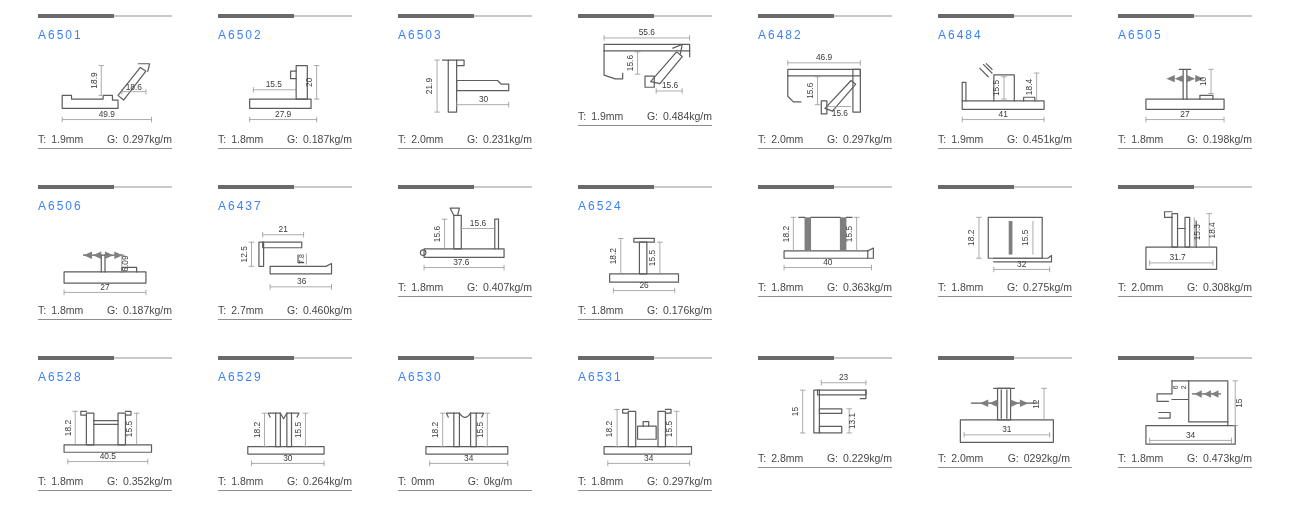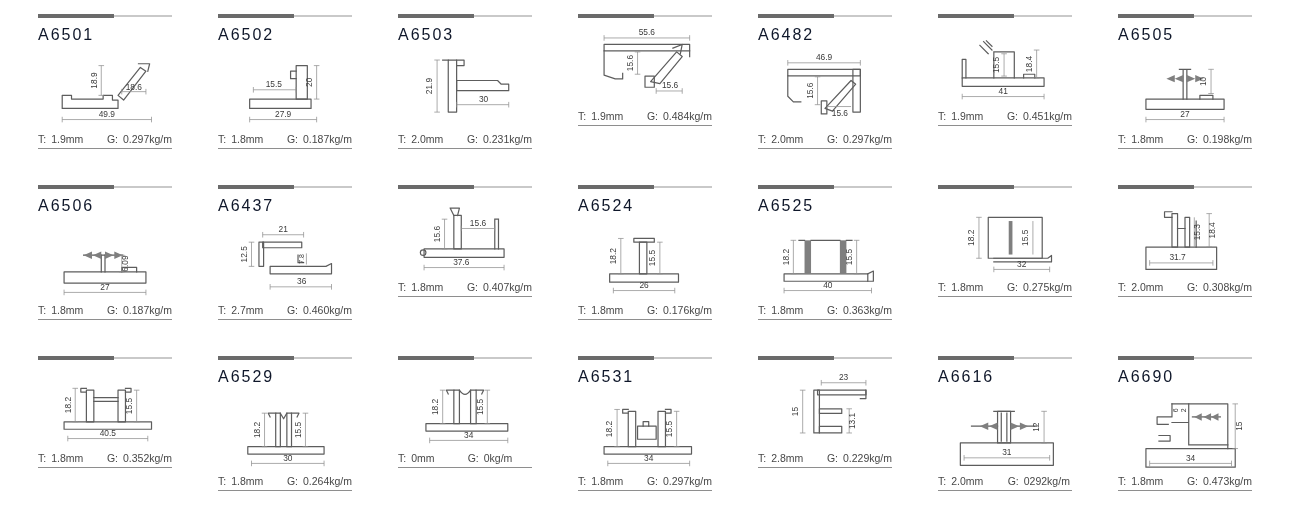--- a/index.html
+++ b/index.html
@@ -2,21 +2,21 @@
 <html><head>
 <meta charset="utf-8">
 <style>
   html,body{margin:0;padding:0;background:#fff;font-family:"Liberation Sans",sans-serif;}
   body{width:1299px;height:518px;overflow:hidden;}
   .grid{display:grid;grid-template-columns:repeat(7,134px);column-gap:46px;row-gap:36px;padding:14px 0 0 38px;}
   .card{width:134px;}
   .topbar{position:relative;height:5px;margin-bottom:5px;}
   .topbar .light{position:absolute;top:1px;left:0;right:0;height:2px;background:#c9c9c9;}
   .topbar .dark{position:absolute;top:0;left:0;width:57%;height:4px;background:#6a6a6a;}
-  .code{font-size:16px;letter-spacing:2px;color:#0f172a;height:22px;line-height:22px;}
+  .code{font-size:12px;letter-spacing:2px;color:#3b82f6;height:22px;line-height:22px;}
   svg.draw{display:block;width:134px;height:80px;margin:1px 0 0 0;}
   .p{fill:none;stroke:#5d5d5d;stroke-width:1.3;stroke-linejoin:round;stroke-linecap:square;}
   .f{fill:#7f7f7f;stroke:none;}
   .d{fill:none;stroke:#8f8f8f;stroke-width:0.8;}
   svg text{font-size:9px;fill:#3a3a3a;}
   svg text.s{font-size:7.5px;}
   .footer{display:flex;align-items:center;font-size:10.5px;color:#474747;height:19px;border-bottom:1.6px solid #8e8e8e;margin-top:2px;}
   .pair{display:flex;}
   .pair:first-child{width:52%;}
   .pair .lbl{margin-right:5px;}
@@ -191,20 +191,21 @@
           <span>0.297kg/m</span>
         </span>
     </div>
   </div>
 
   <div class="card">
     <div class="topbar">
         <span class="light"></span>
         <span class="dark"></span>
       </div>
+    <div class="code">A6484</div>
     <svg class="draw" viewBox="0 0 140 86">
       <g>
           <rect class="p" x="24" y="58" width="88" height="9"></rect>
           <path class="p" d="M24,58 v-20 h4 v20"></path>
           <path class="p" d="M58,30 h22 v28 M58,30 v28"></path>
           <path class="p" d="M56,28 l-9,-9 m5,13 l-9,-9 m13,1 l-6,-6"></path>
           <path class="p" d="M90,58 v-4 h12 v4"></path>
         </g>
       <g>
           <path class="d" d="M69,32 v24 M66,32 h6 M66,56 h6"></path>
@@ -393,21 +394,20 @@
           <span>0.176kg/m</span>
         </span>
     </div>
   </div>
 
   <div class="card">
     <div class="topbar">
         <span class="light"></span>
         <span class="dark"></span>
       </div>
-    <div class="code">A6525</div>
     <svg class="draw" viewBox="0 0 140 86">
       <g>
           <rect class="p" x="26" y="60" width="90" height="8"></rect>
           <path class="p" d="M116,60 l6,-3 v11 h-6"></path>
           <rect class="f" x="48" y="24" width="7" height="36"></rect>
           <rect class="f" x="86" y="24" width="7" height="36"></rect>
           <path class="p" d="M48,24 h-6 M93,24 h6 M55,24 h31"></path>
         </g>
       <g>
           <path class="d" d="M36,24 v36 M33,24 h6 M33,60 h6"></path>
@@ -494,20 +494,21 @@
           <span>0.308kg/m</span>
         </span>
     </div>
   </div>
 
   <div class="card">
     <div class="topbar">
         <span class="light"></span>
         <span class="dark"></span>
       </div>
+    <div class="code">A6528</div>
     <svg class="draw" viewBox="0 0 140 86">
       <g>
           <rect class="p" x="26" y="60" width="94" height="8"></rect>
           <rect class="p" x="50" y="26" width="8" height="34"></rect>
           <path class="p" d="M50,28 h-6 v-4 h6"></path>
           <rect class="p" x="84" y="26" width="8" height="34"></rect>
           <path class="p" d="M92,28 h6 v-4 h-6"></path>
           <path class="p" d="M58,34 h26 M58,38 h26"></path>
         </g>
       <g>
@@ -564,20 +565,21 @@
           <span>0.264kg/m</span>
         </span>
     </div>
   </div>
 
   <div class="card">
     <div class="topbar">
         <span class="light"></span>
         <span class="dark"></span>
       </div>
+    <div class="code">A6530</div>
     <svg class="draw" viewBox="0 0 140 86">
       <g>
           <rect class="p" x="28" y="62" width="88" height="8"></rect>
           <rect class="p" x="58" y="26" width="6" height="36"></rect>
           <rect class="p" x="76" y="26" width="6" height="36"></rect>
           <path class="p" d="M58,26 h-8 l2,4 M82,26 h8 l-2,4"></path>
           <path class="p" d="M64,26 q6,9 12,0"></path>
         </g>
       <g>
           <path class="d" d="M46,26 v36 M43,26 h6 M43,62 h6"></path>
@@ -669,21 +671,20 @@
           <span>0.229kg/m</span>
         </span>
     </div>
   </div>
 
   <div class="card">
     <div class="topbar">
         <span class="light"></span>
         <span class="dark"></span>
       </div>
-    <div class="code">A6616</div>
     <svg class="draw" viewBox="0 0 140 86">
       <g>
           <rect class="p" x="22" y="58" width="100" height="24"></rect>
           <rect class="p" x="62" y="24" width="14" height="34"></rect>
           <path class="p" d="M66,26 v30 M72,26 v30 M58,24 h22"></path>
           <path class="p" d="M34,40 h28 M76,40 h28"></path>
           <path class="f" d="M62,36 l-9,4 9,4 z M52,36 l-9,4 9,4 z M76,36 l9,4 -9,4 z M86,36 l9,4 -9,4 z"></path>
         </g>
       <g>
           <path class="d" d="M112,24 v34 M109,24 h6 M109,58 h6"></path>
@@ -702,21 +703,20 @@
           <span>0292kg/m</span>
         </span>
     </div>
   </div>
 
   <div class="card">
     <div class="topbar">
         <span class="light"></span>
         <span class="dark"></span>
       </div>
-    <div class="code">A6690</div>
     <svg class="draw" viewBox="0 0 140 86">
       <g>
           <rect class="p" x="28" y="64" width="96" height="20"></rect>
           <path class="p" d="M56,16 h60 v48"></path>
           <path class="p" d="M56,16 v14 h-16 v8 h12"></path>
           <path class="p" d="M42,50 h12 v6 h-12"></path>
           <path class="p" d="M74,16 v44 M56,36 h18 M74,60 h42"></path>
           <path class="p" d="M78,30 h30"></path>
           <path class="f" d="M88,26 l-8,4 8,4 z M98,26 l-8,4 8,4 z M106,26 l-8,4 8,4 z"></path>
         </g>

